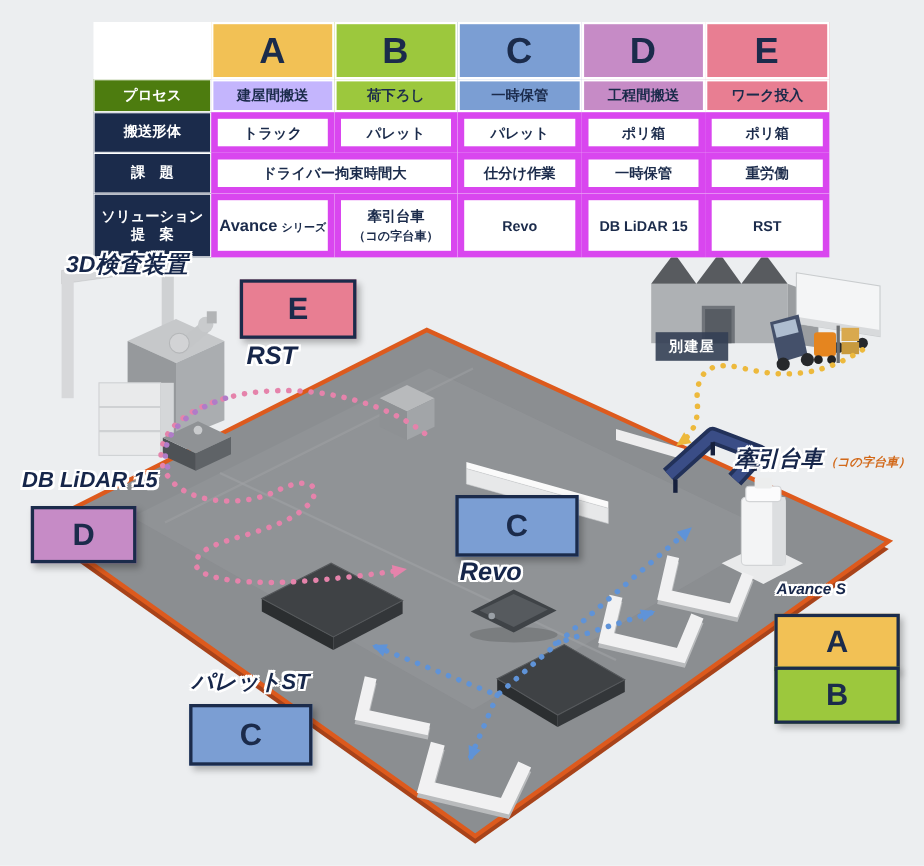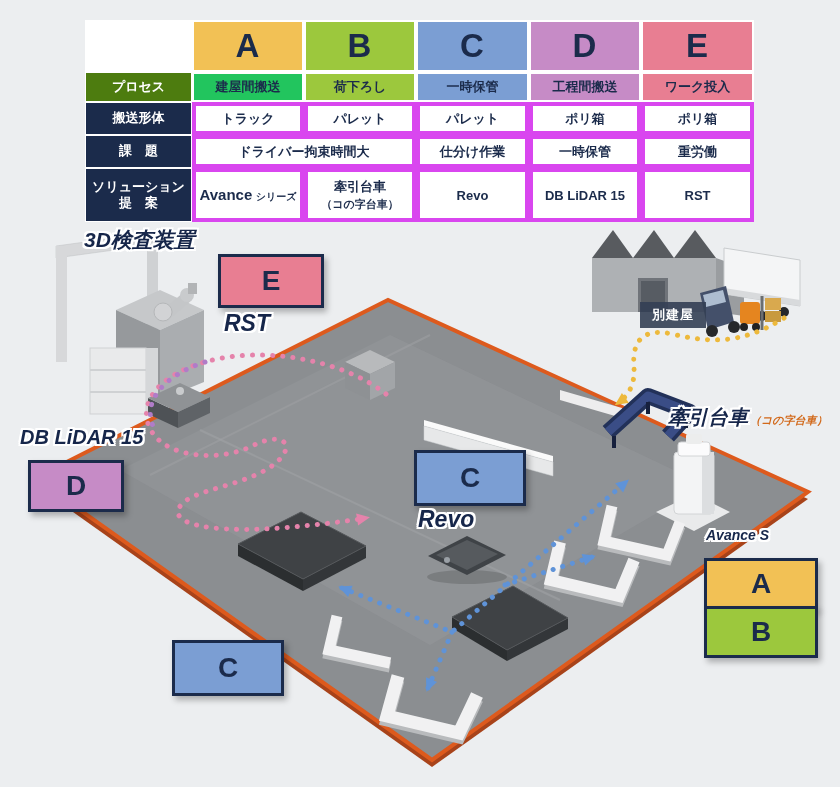--- a/index.html
+++ b/index.html
@@ -8,38 +8,38 @@
   .scene{position:absolute;left:0;top:0;z-index:1;}
 
   
   .spec-table{position:absolute;left:85px;top:20px;z-index:2;border-collapse:separate;border-spacing:0;table-layout:fixed;}
   .spec-table td{text-align:center;vertical-align:middle;color:#1b2b4b;}
   td.corner{background:#fff;border:none;}
   td.cc{border:2px solid #fff;font-weight:bold;}
   td.tl{height:46px;font-size:33px;font-weight:800;letter-spacing:1px;}
   td.tp{height:24px;font-size:13px;}
   td.lbl{color:#fff;font-size:13px;font-weight:bold;border:1px solid #fff;line-height:1.25;}
-  td.wc{background:#fff;border:4px solid #d946ef;font-size:13px;font-weight:bold;}
+  td.wc{background:#fff;border:6px solid #d946ef;font-size:13px;font-weight:bold;}
   td.wr{height:23px;}
   td.sol{height:44px;}
   .pre{white-space:pre-line;margin-left:48px;}
   .sub-small{font-size:10px;font-weight:bold;}
   .sol-main{font-size:15px;font-weight:bold;}
   .sol-line2{font-size:11px;display:block;margin-top:1px;}
   .sol-line1{font-size:13px;display:block;}
 
   
   .ov{position:absolute;z-index:3;}
   .olabel{font-weight:800;font-style:italic;color:#16264a;white-space:nowrap;
     text-shadow:-2px -2px 0 #fff,2px -2px 0 #fff,-2px 2px 0 #fff,2px 2px 0 #fff,
                 -2px 0 0 #fff,2px 0 0 #fff,0 -2px 0 #fff,0 2px 0 #fff;}
   .lbox{display:flex;align-items:center;justify-content:center;border:3px solid #1b2b4b;
     font-weight:800;font-size:28px;color:#1b2b4b;box-shadow:3px 4px 6px rgba(0,0,0,.28);}
   .badge{background:rgba(52,63,84,.9);color:#fff;font-size:13px;font-weight:bold;
-    padding:4px 12px;letter-spacing:1px;margin-left:44px;}
+    padding:4px 12px;letter-spacing:1px;}
   .tow-sub{font-size:11px;font-weight:800;font-style:italic;color:#d2691a;margin-left:2px;}
 </style>
 </head>
 <body>
 
 <div class="page" style="background-color: rgb(236, 238, 240);">
 
   <svg class="scene" width="840" height="787" viewBox="0 0 840 787">
     <defs>
       <marker id="arrP" markerUnits="userSpaceOnUse" markerWidth="18" markerHeight="18" refX="11" refY="8" orient="auto">
@@ -204,21 +204,21 @@
         <tr>
       <td class="corner"></td>
       <td class="cc tl" style="background-color: rgb(242, 193, 85);">A</td>
       <td class="cc tl" style="background-color: rgb(156, 200, 61);">B</td>
       <td class="cc tl" style="background-color: rgb(123, 158, 211);">C</td>
       <td class="cc tl" style="background-color: rgb(198, 139, 198);">D</td>
       <td class="cc tl" style="background-color: rgb(232, 126, 146);">E</td>
     </tr>
     <tr>
       <td class="lbl" style="background-color: #4d7c0f;">プロセス</td>
-      <td class="cc tp" style="background-color: #22c55e;">建屋間搬送</td>
+      <td class="cc tp" style="background-color: #c4b5fd;">建屋間搬送</td>
       <td class="cc tp" style="background-color: rgb(156, 200, 61);">荷下ろし</td>
       <td class="cc tp" style="background-color: rgb(123, 158, 211);">一時保管</td>
       <td class="cc tp" style="background-color: rgb(198, 139, 198);">工程間搬送</td>
       <td class="cc tp" style="background-color: rgb(232, 126, 146); margin-top: 20px;">ワーク投入</td>
     </tr>
     <tr>
       <td class="lbl" style="background-color: rgb(27, 43, 75); text-align: center;">搬送形体</td>
       <td class="wc wr">トラック</td>
       <td class="wc wr">パレット</td>
       <td class="wc wr">パレット</td>
@@ -243,31 +243,32 @@
         <span class="sol-line1">牽引台車</span>
         <span class="sol-line2">（コの字台車）</span>
       </td>
       <td class="wc sol sol-main">Revo</td>
       <td class="wc sol sol-main">DB LiDAR 15</td>
       <td class="wc sol sol-main">RST</td>
     </tr>
   </tbody>
     </table>
 
-  <div class="ov olabel" style="left:60px;top:226px;font-size:21px;margin-left:24px;">3D検査装置</div>
+  <div class="ov olabel" style="left:60px;top:226px;font-size:21px;">3D検査装置</div>
 
   <div class="ov lbox" style="left: 218px; top: 254px; width: 100px; height: 48px; background-color: rgb(232, 126, 146);">E</div>
   <div class="ov olabel" style="left:224px;top:310px;font-size:23px;">RST</div>
 
   <div class="ov olabel" style="left:20px;top:426px;font-size:20px;">DB LiDAR 15</div>
   <div class="ov lbox" style="left: 28px; top: 460px; width: 90px; height: 46px; background-color: rgb(198, 139, 198);">D</div>
 
   <div class="ov lbox" style="left: 414px; top: 450px; width: 106px; height: 50px; background-color: rgb(123, 158, 211);">C</div>
   <div class="ov olabel" style="left:418px;top:506px;font-size:23px;">Revo</div>
 
+  <div class="ov olabel" style="left:174px;top:606px;font-size:20px;">パレットST</div>
   <div class="ov lbox" style="left: 172px; top: 640px; width: 106px; height: 50px; background-color: rgb(123, 158, 211);">C</div>
 
   <div class="ov olabel" style="left:706px;top:527px;font-size:14px;">Avance S</div>
   <div class="ov lbox" style="left: 704px; top: 558px; width: 108px; height: 46px; background-color: rgb(242, 193, 85);">A</div>
   <div class="ov lbox" style="left: 704px; top: 606px; width: 108px; height: 46px; background-color: rgb(156, 200, 61);">B</div>
 
   <div class="ov" style="left:668px;top:404px;display:flex;align-items:baseline;white-space:nowrap;">
     <span class="olabel" style="position:static;font-size:20px;">牽引台車</span>
     <span class="tow-sub">（コの字台車）</span>
   </div>

